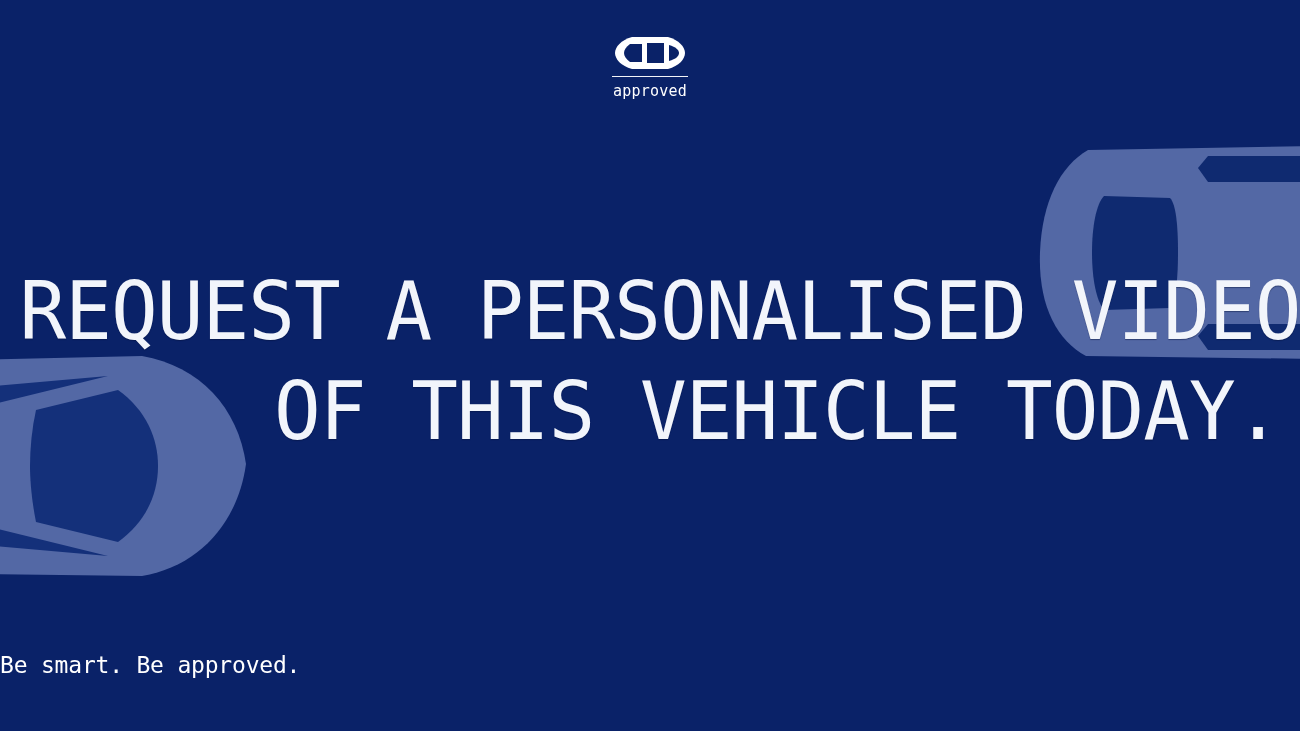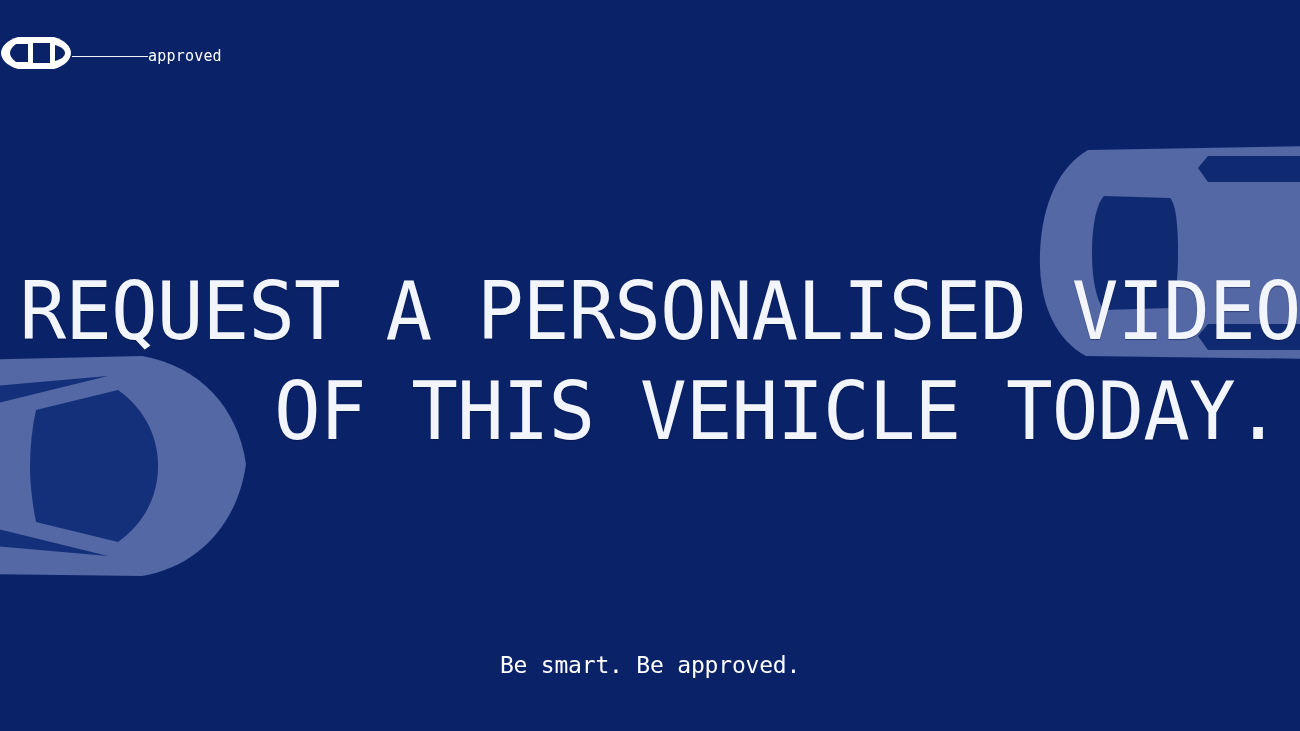--- a/index.html
+++ b/index.html
@@ -34,21 +34,21 @@
     height: 230px;
   }
 
   
   #logo-block {
     position: absolute;
     top: 36px;
     left: 0;
     width: 1300px;
     display: flex;
-    flex-direction: row;
+    flex-direction: column;
     align-items: center;
   }
   #logo-mark {
     width: 72px;
     height: 34px;
     display: block;
   }
   #logo-rule {
     width: 76px;
     height: 1px;
@@ -85,21 +85,21 @@
   }
   #headline-line-1 { font-size: 80px; }
   #headline-line-2 { font-size: 80px; }
 
   
   #tagline {
     position: absolute;
     top: 652px;
     left: 0;
     width: 1300px;
-    text-align: center;
+    text-align: left;
     color: #ffffff;
     font-size: 23px;
     letter-spacing: -.2px;
     font-family: "DejaVu Sans Mono", "Liberation Mono", monospace;
   }
 </style>
 </head>
 <body>
 
 <div id="stage">

